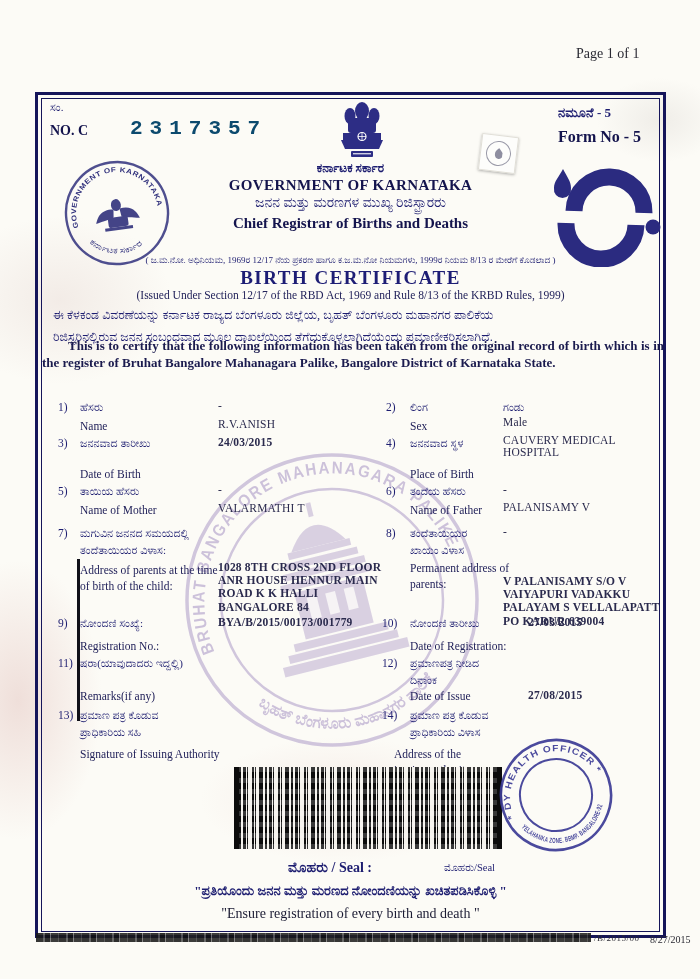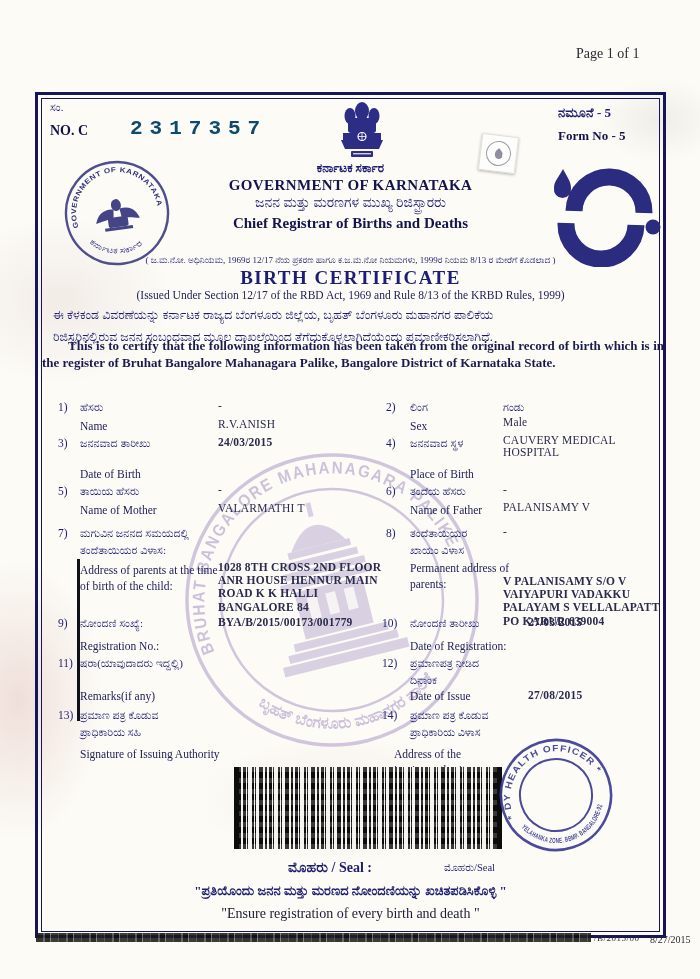--- a/index.html
+++ b/index.html
@@ -32,21 +32,21 @@
   .ml { white-space:pre-line; }
   .center { text-align:center; width:100%; left:0; }
   .fieldno { font-size:11.5px; color:#1d1d70; }
   .z1 { z-index:2; }
   .z0 { z-index:0; }
   .serial-kn { left:12px; top:6px; font-size:11px; }
   .serial-en { left:12px; top:28px; font-size:14px; font-weight:bold; color:#14144d; }
   .serial-no { left:92px; top:22px; font-size:21px; letter-spacing:7px;
                color:#0c4a6e; font-family:"Liberation Mono", monospace; font-weight:bold; }
   .formno-kn { left:520px; top:10px; font-size:13px; font-weight:bold; }
-  .formno-en { left:520px; top:33px; font-size:13px; font-weight:bold; color:#14144d; }
+  .formno-en { left:520px; top:33px; font-size:16px; font-weight:bold; color:#14144d; }
   .h-govt-kn { top:66px; font-size:12px; font-weight:bold; }
   .h-govt-en { top:82px; font-size:15px; font-weight:bold; color:#14144d; letter-spacing:.4px; }
   .h-reg-kn  { top:100px; font-size:14px; }
   .h-reg-en  { top:120px; font-size:15px; font-weight:bold; color:#14144d; }
   .h-cert-kn { top:138px; font-size:15px; }
   .h-act     { top:160px; font-size:9px; }
   .h-title   { top:172px; font-size:19px; font-weight:bold; color:#1d1d75; letter-spacing:1.5px; }
   .h-issued  { top:194px; font-size:11.5px; color:#22225a; }
   .intro-kn  { top:210px; left:15px; width:600px; text-align:left; font-size:12.5px; line-height:1.75; }
   .intro-en  { top:243px; left:4px; width:622px; font-size:13px; font-weight:bold; color:#1b1b4e;

